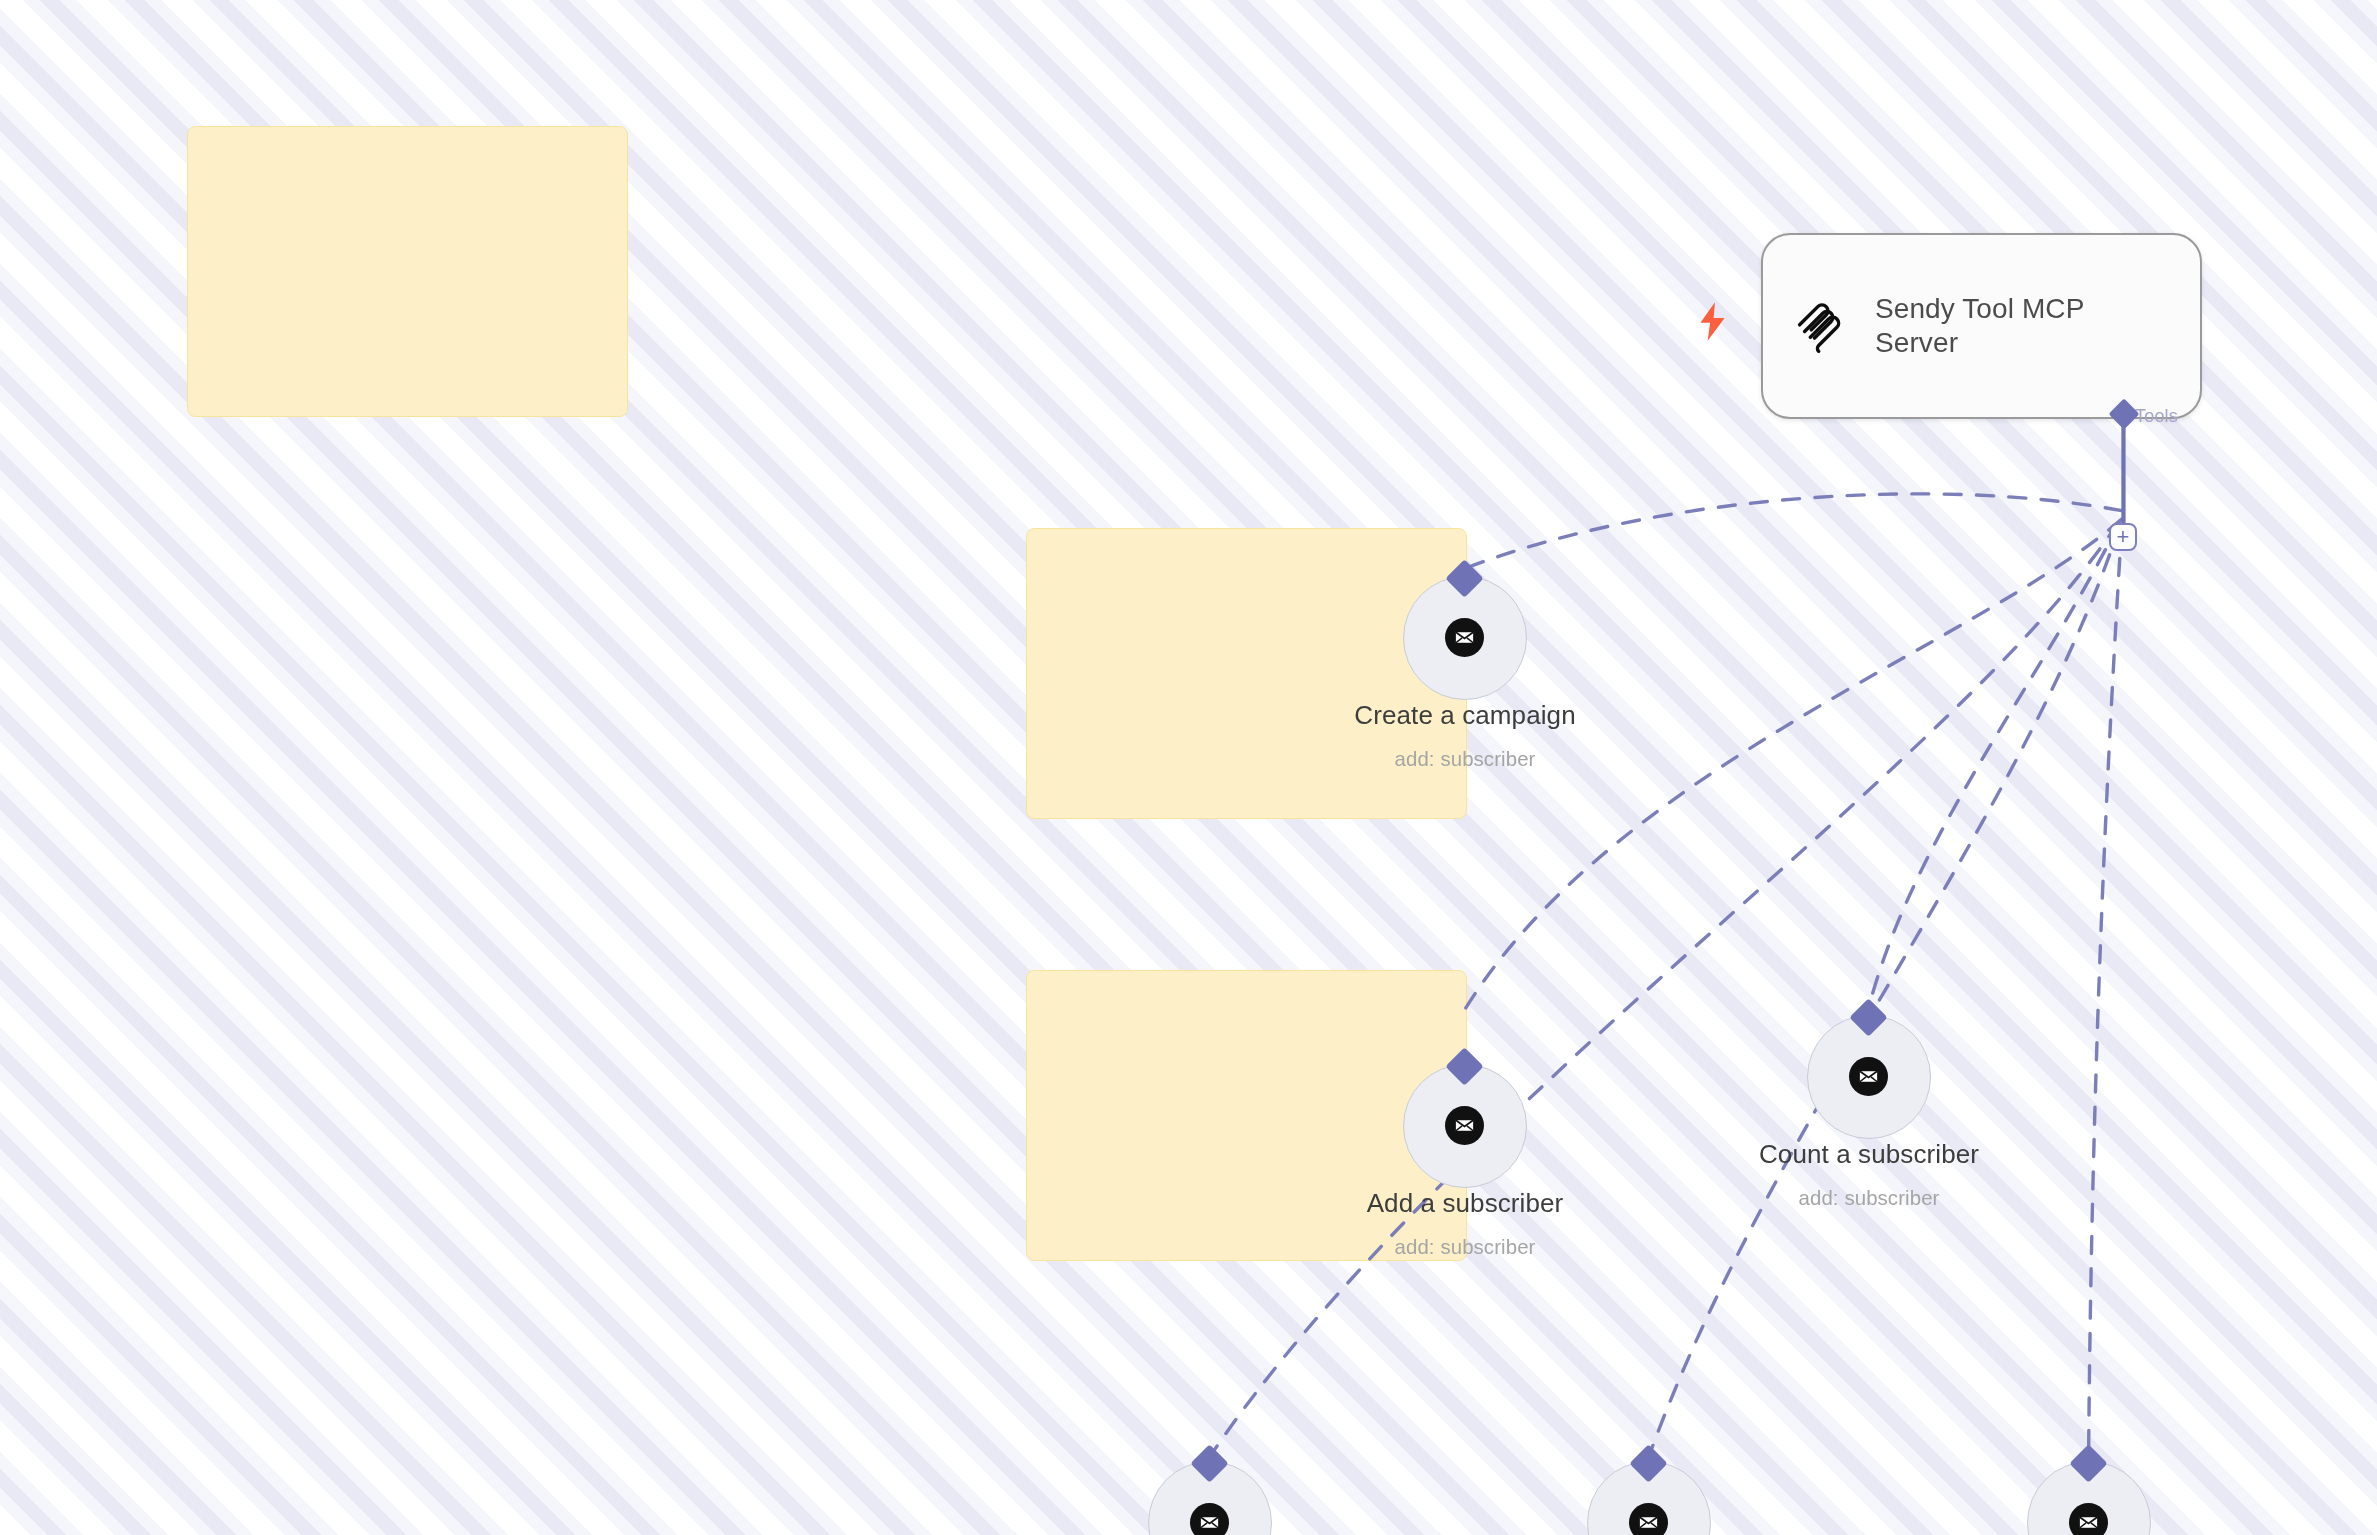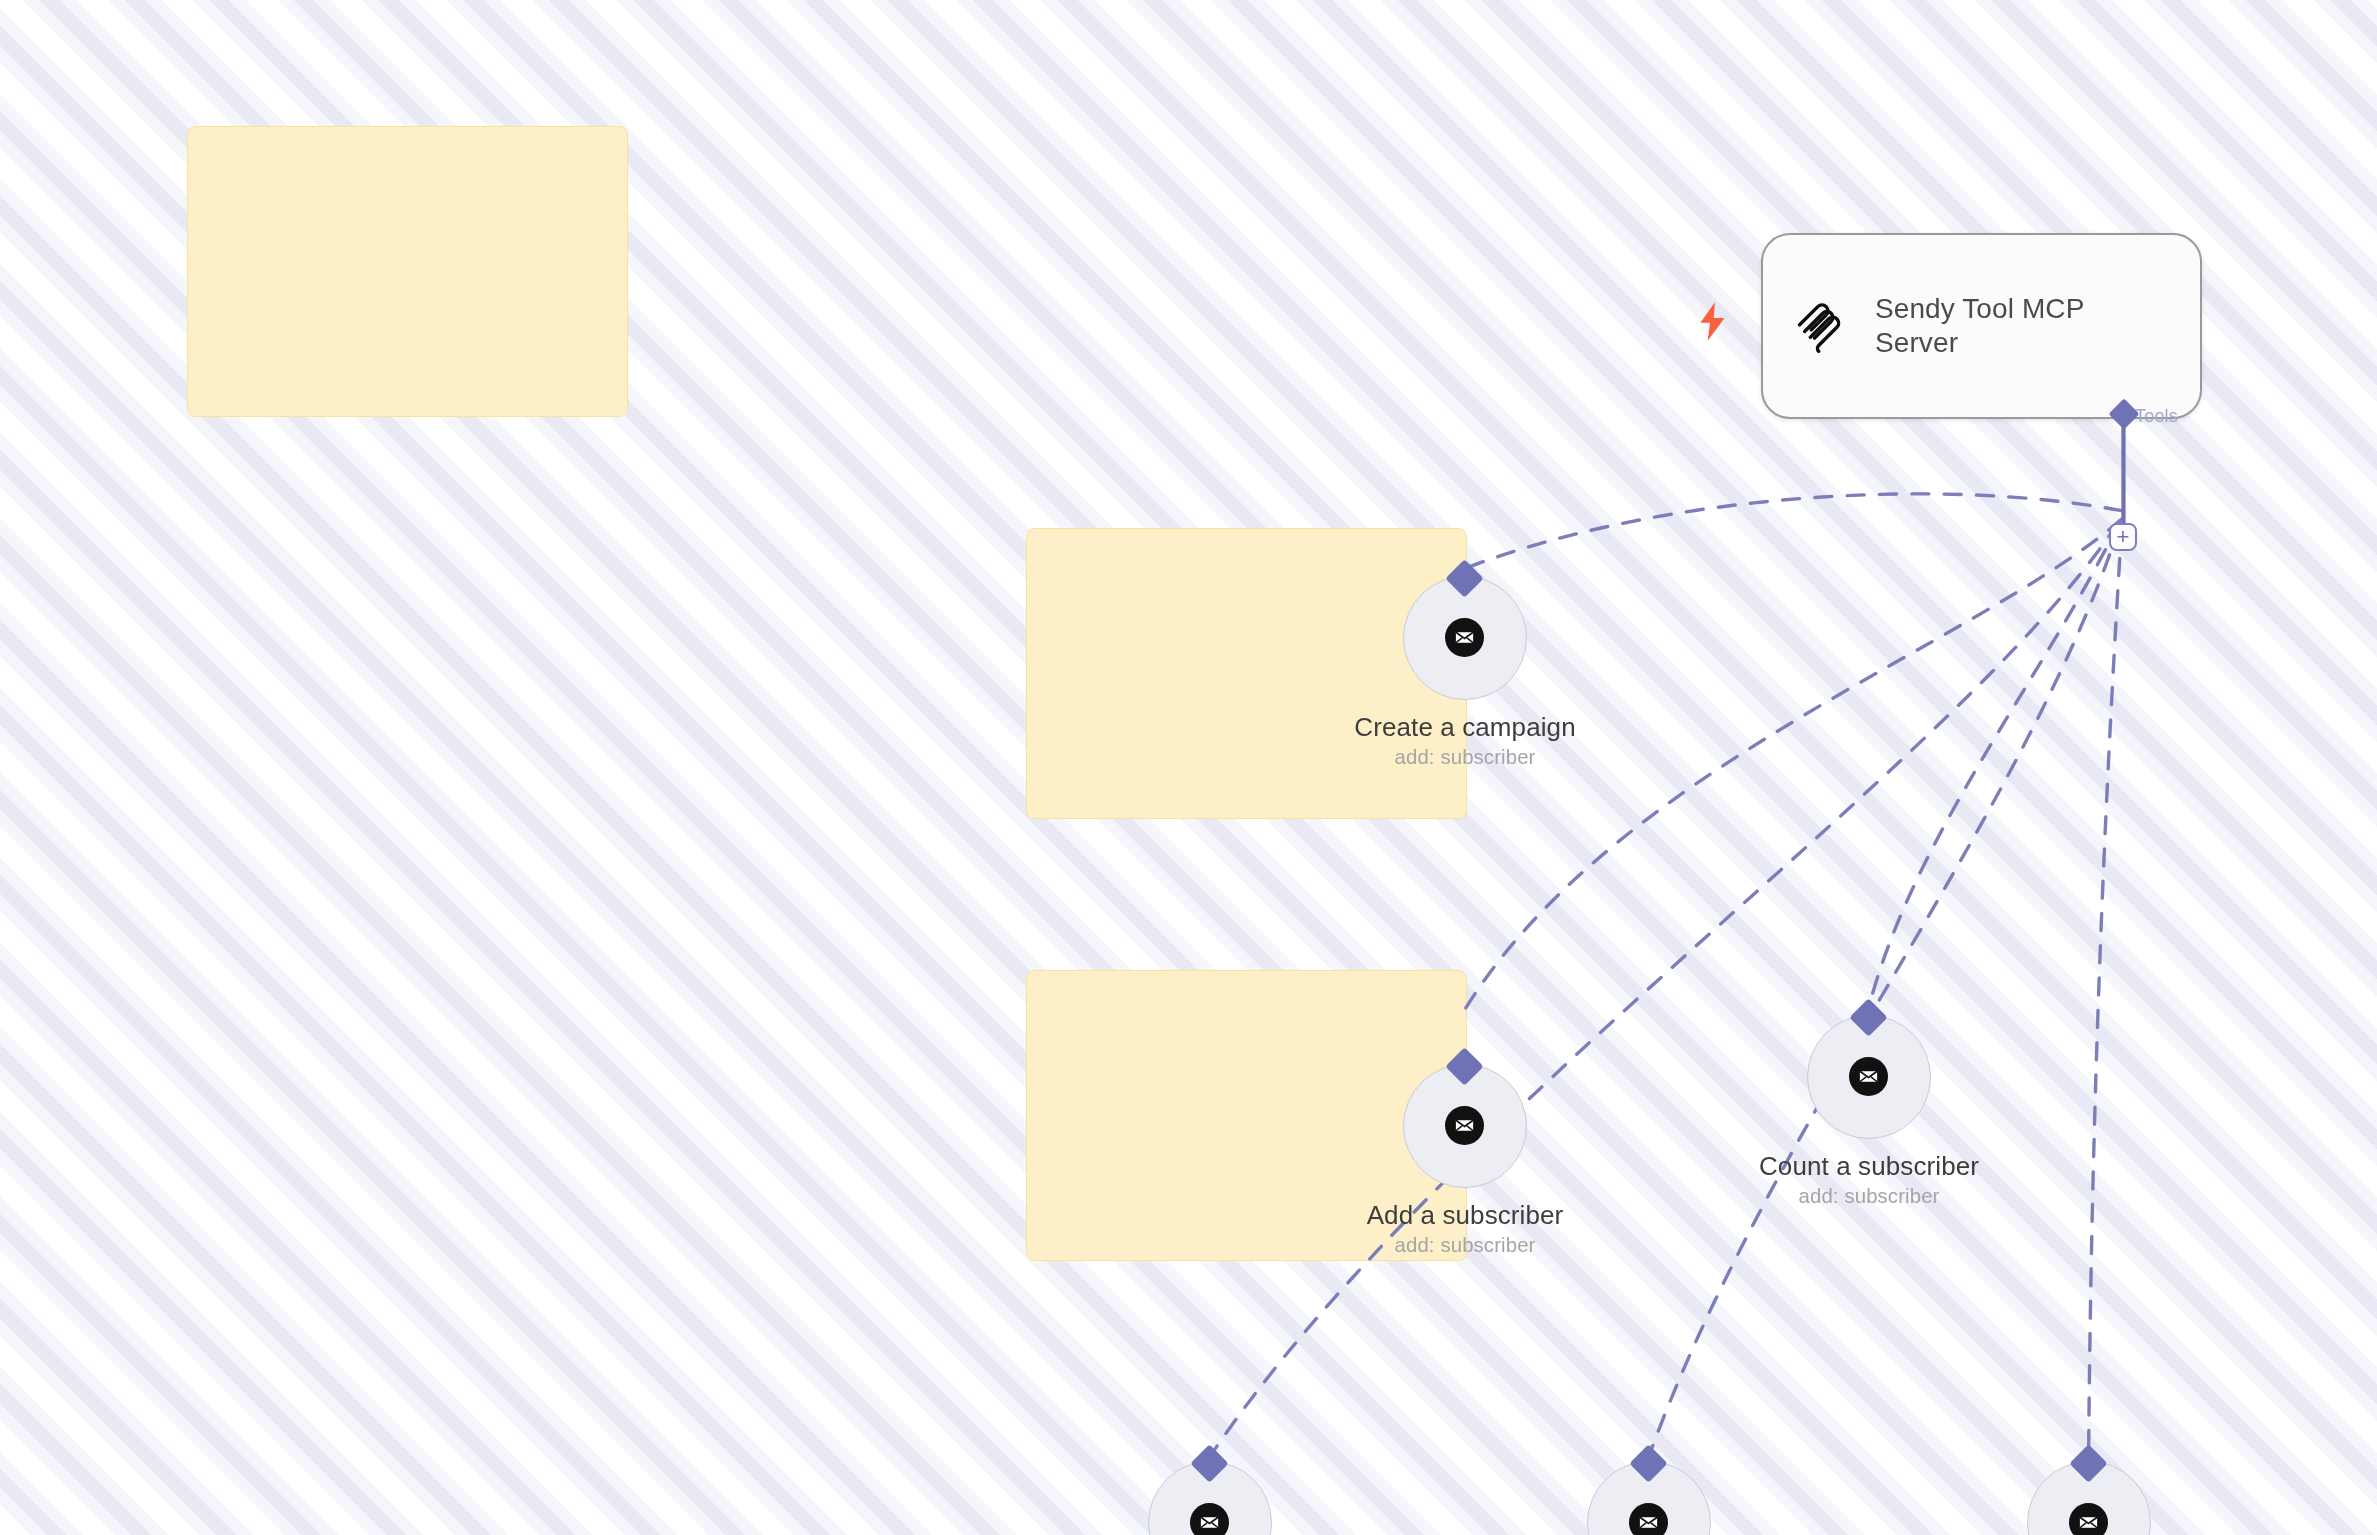--- a/index.html
+++ b/index.html
@@ -162,29 +162,29 @@
     margin-top: -19.6px;
     width: 39px;
     height: 39px;
     border-radius: 50%;
     background: #111111;
     display: flex;
     align-items: center;
     justify-content: center;
   }
   .node-label {
-    margin-top: 12px;
+    margin-top: 0;
     font-size: 26px;
     color: #3d3d3d;
     font-weight: 400;
     white-space: nowrap;
     letter-spacing: 0.1px;
   }
   .node-sub {
-    margin-top: 3px;
+    margin-top: 17px;
     font-size: 20.4px;
     color: #a5a5a5;
     white-space: nowrap;
     letter-spacing: 0.1px;
   }
 </style>
 </head>
 <body>
 
 <div id="canvas">

